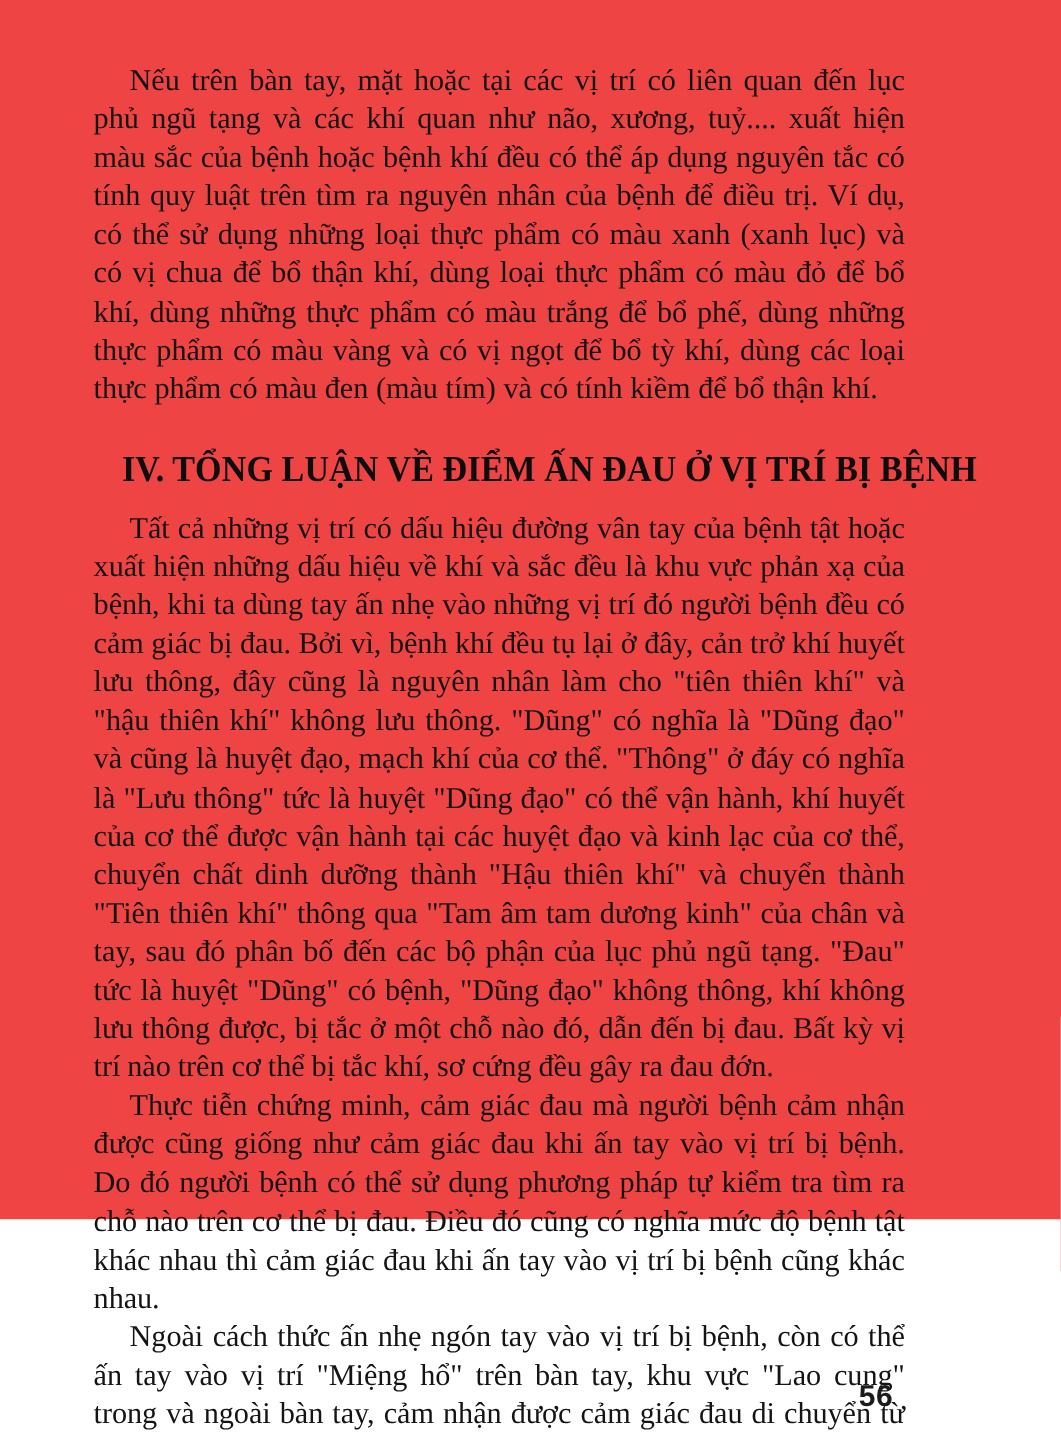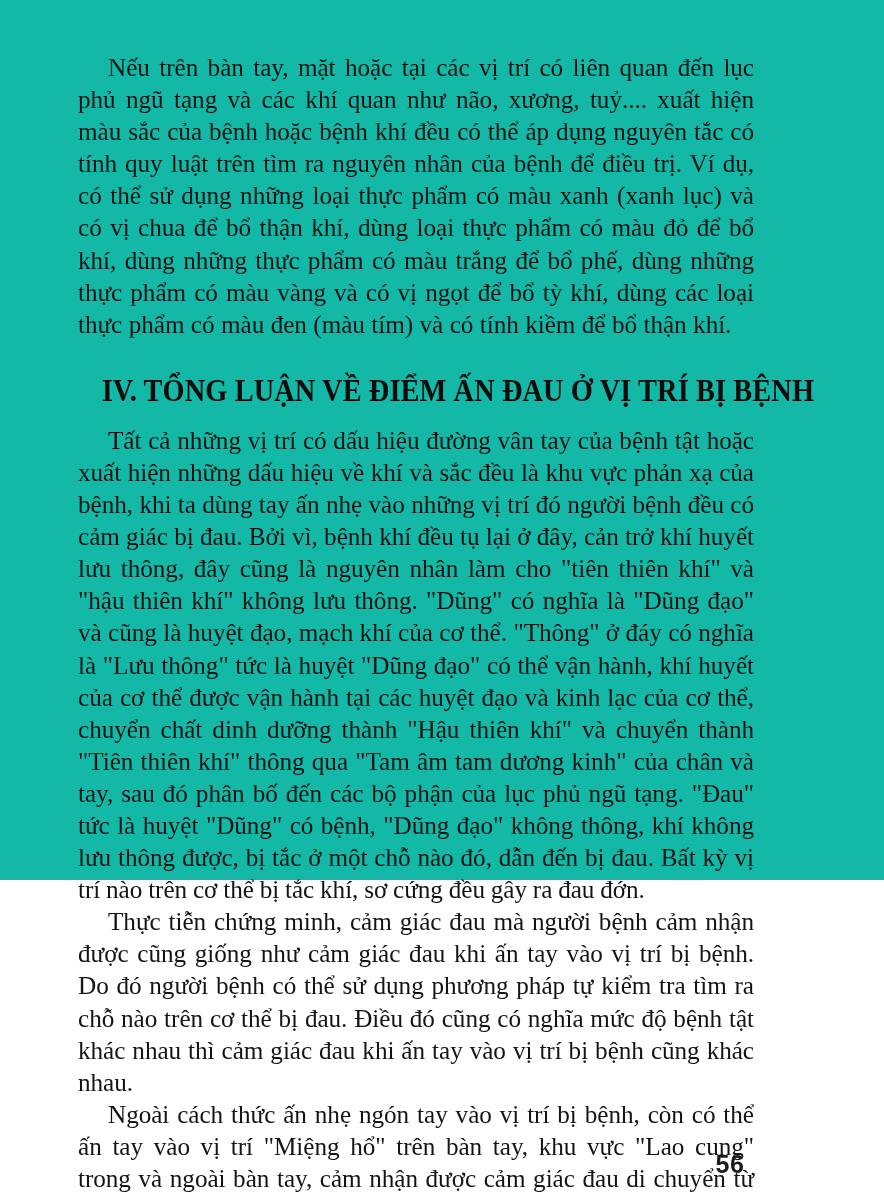--- a/index.html
+++ b/index.html
@@ -12,22 +12,22 @@
     background: #ffffff;
     font-family: "Liberation Serif", "DejaVu Serif", serif;
     color: #1a1a1a;
     overflow: hidden;
     position: relative;
   }
 
   .page {
     position: relative;
     width: 884px;
-    height: 880px;
-    background: #14b8a6;
+    height: 1016px;
+    background: #ef4444;
   }
 
   .content {
     position: absolute;
     left: 78px;
     top: 52px;
     width: 676px;
   }
 
   p.body-text {

